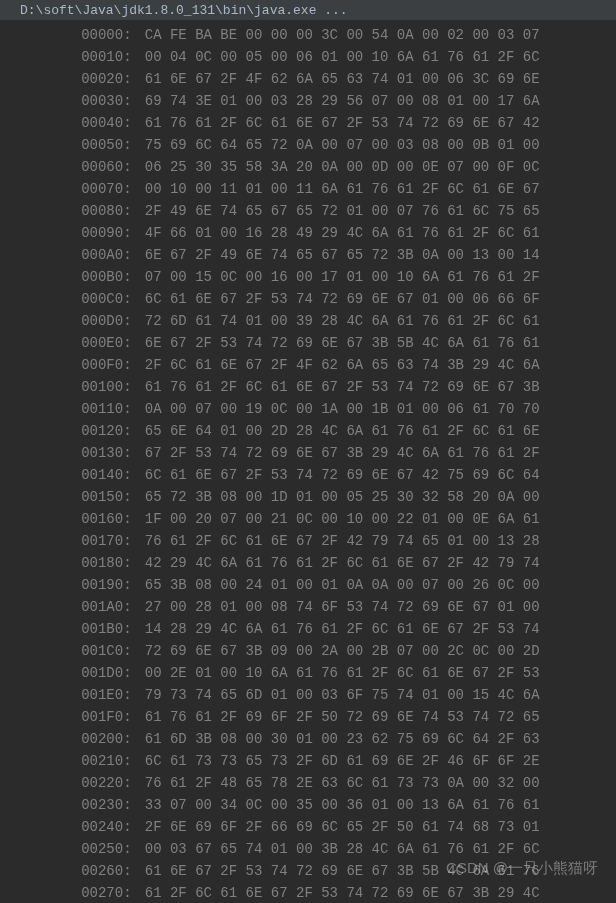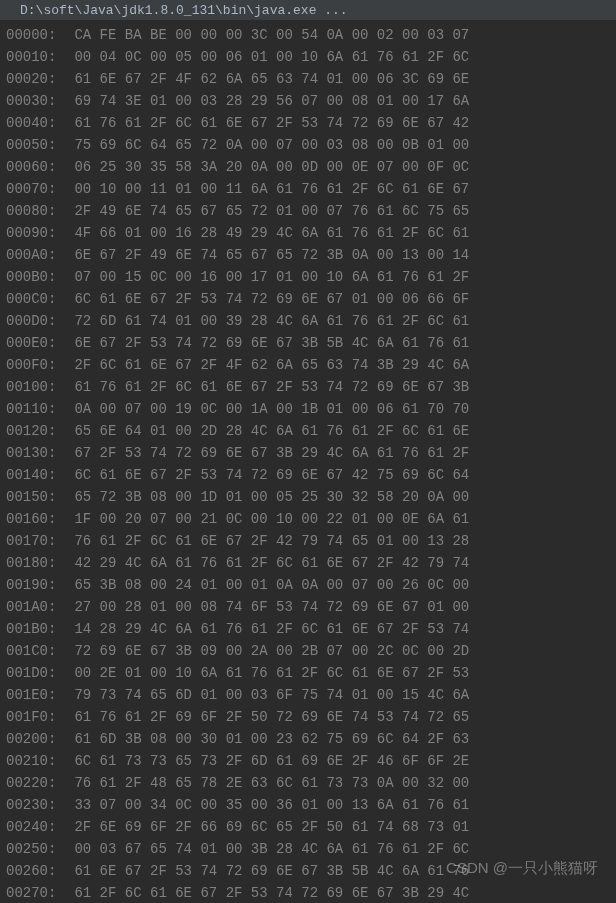--- a/index.html
+++ b/index.html
@@ -22,21 +22,21 @@
     font-size: 13px;
     box-sizing: border-box;
     white-space: nowrap;
     overflow: hidden;
   }
   .hex-area {
     padding: 4px 6px;
     color: #808080;
     white-space: pre;
   }
-  .row { display: block; }
+  .row { display: block; text-align: center; }
   .offset {
     color: #808080;
     display: inline-block;
     width: 60px;
   }
   .bytes {
     color: #808080;
   }
   .watermark {
     position: fixed;

